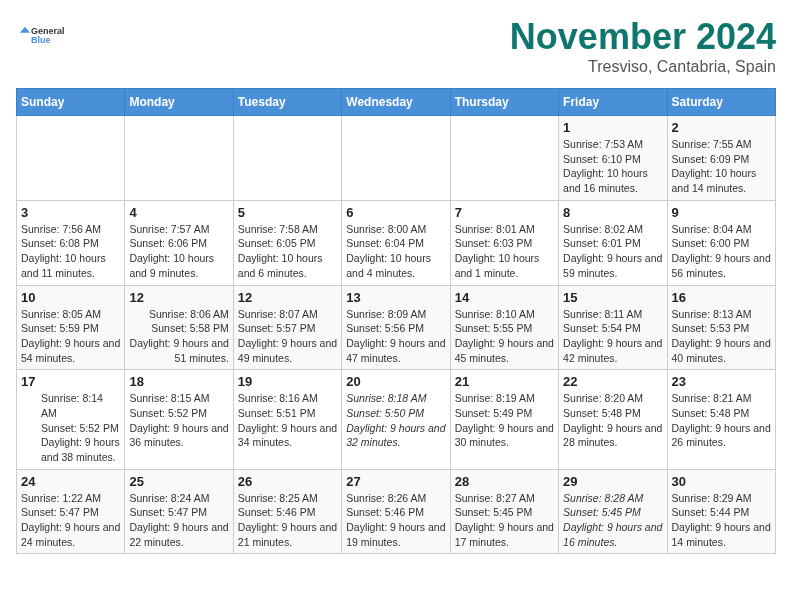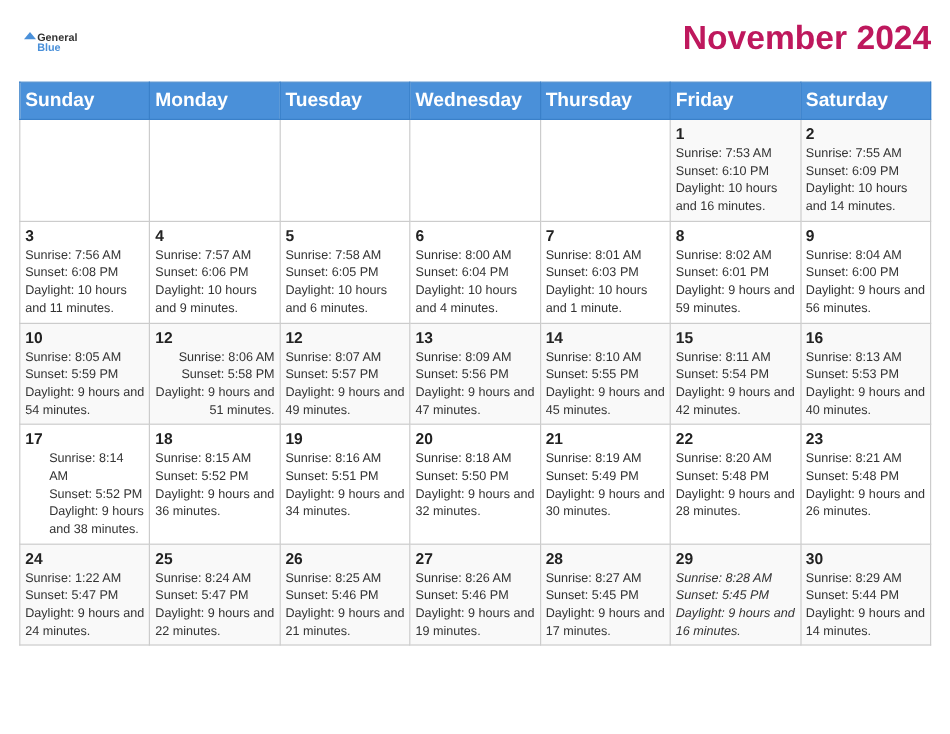--- a/index.html
+++ b/index.html
@@ -18,39 +18,39 @@
     }
     .logo {
       display: flex;
       align-items: flex-end;
       gap: 4px;
     }
     .title-area {
       text-align: right;
     }
     .month-title {
-      font-size: 28px;
+      font-size: 36px;
       font-weight: bold;
-      color: #be185d;
+      color: #0f766e;
     }
     .location-title {
       font-size: 16px;
       color: #555;
     }
     table {
       width: 100%;
       border-collapse: collapse;
       font-size: 11px;
     }
     thead tr th {
       background-color: #4a90d9;
       color: #fff;
       padding: 6px 4px;
       text-align: left;
-      font-size: 16px;
+      font-size: 12px;
       font-weight: bold;
       border: 1px solid #3a80c9;
     }
     tbody tr td {
       border: 1px solid #ccc;
       padding: 4px;
       vertical-align: top;
       width: 14.28%;
       min-height: 80px;
       background: #fff;
@@ -79,20 +79,21 @@
 <div class="header-area">
   <div class="logo">
   <svg width="50" height="40" viewBox="0 0 100 45" xmlns="http://www.w3.org/2000/svg">
     <text x="30" y="18" font-size="18" font-weight="bold" fill="#333" font-family="Arial">General</text>
     <text x="30" y="36" font-size="18" font-weight="bold" fill="#4a90d9" font-family="Arial">Blue</text>
     <polygon points="18,4 28,16 8,16" fill="#4a90d9"></polygon>
   </svg>
 </div>
   <div class="title-area">
     <div class="month-title">November 2024</div>
+    <div class="location-title">Tresviso, Cantabria, Spain</div>
   </div>
 </div>
 
 <table>
   <thead>
     <tr>
     <th>Sunday</th>
         <th>Monday</th>
         <th>Tuesday</th>
         <th>Wednesday</th>
@@ -223,21 +224,21 @@
 Daylight: 9 hours and 36 minutes.</div>
         </td>
         <td>
           <div class="day-num">19</div>
           <div class="day-info" style="white-space: pre-line;">Sunrise: 8:16 AM
 Sunset: 5:51 PM
 Daylight: 9 hours and 34 minutes.</div>
         </td>
         <td>
           <div class="day-num">20</div>
-          <div class="day-info" style="white-space: pre-line;">Sunrise: 8:18 AM
+          <div class="day-info" style="white-space: pre-line; font-style: italic;">Sunrise: 8:18 AM
 Sunset: 5:50 PM
 Daylight: 9 hours and 32 minutes.</div>
         </td>
         <td>
           <div class="day-num">21</div>
           <div class="day-info" style="white-space: pre-line;">Sunrise: 8:19 AM
 Sunset: 5:49 PM
 Daylight: 9 hours and 30 minutes.</div>
         </td>
         <td>

